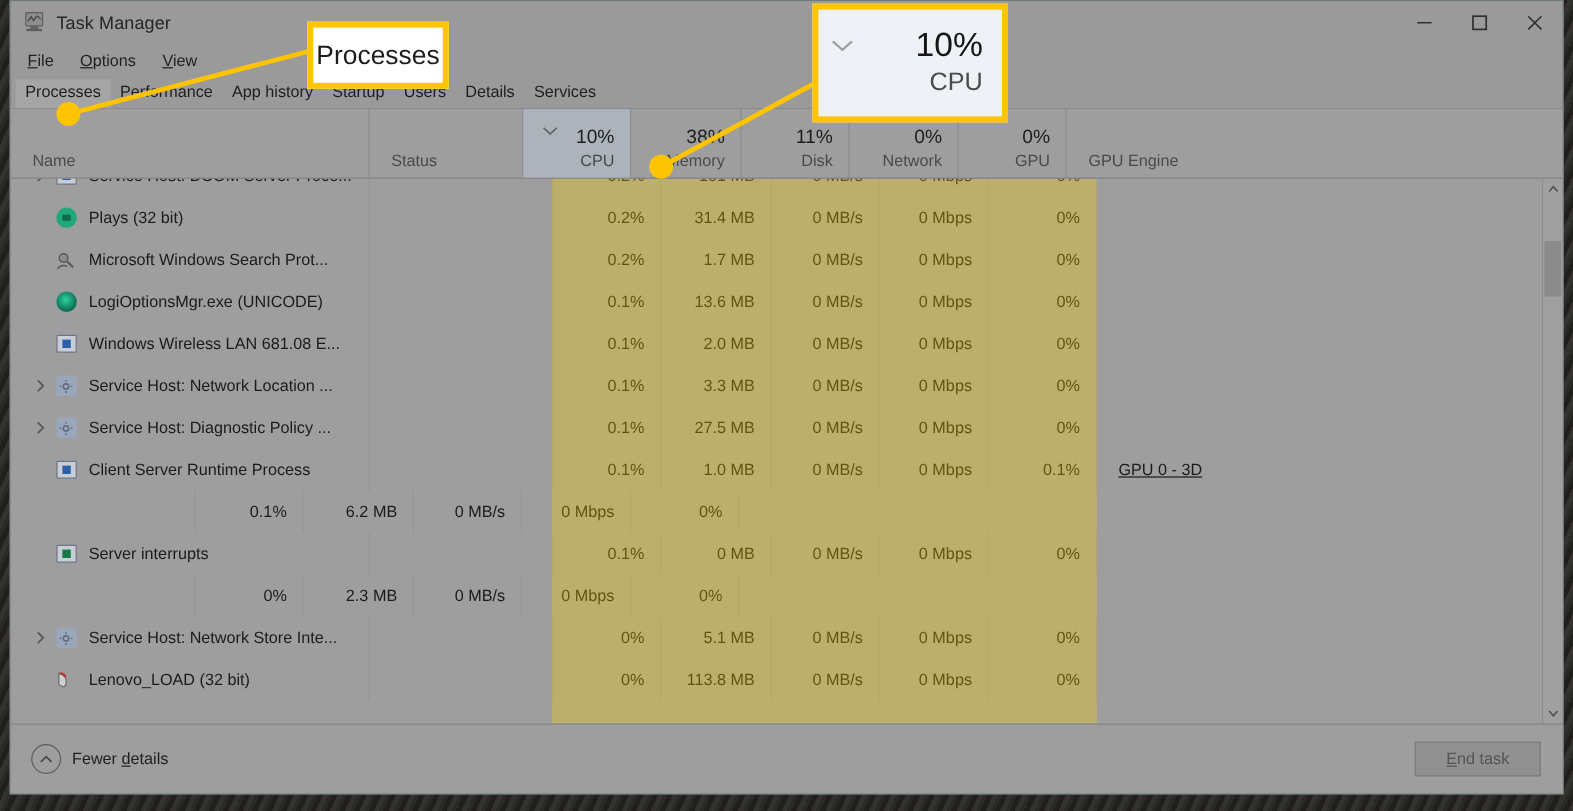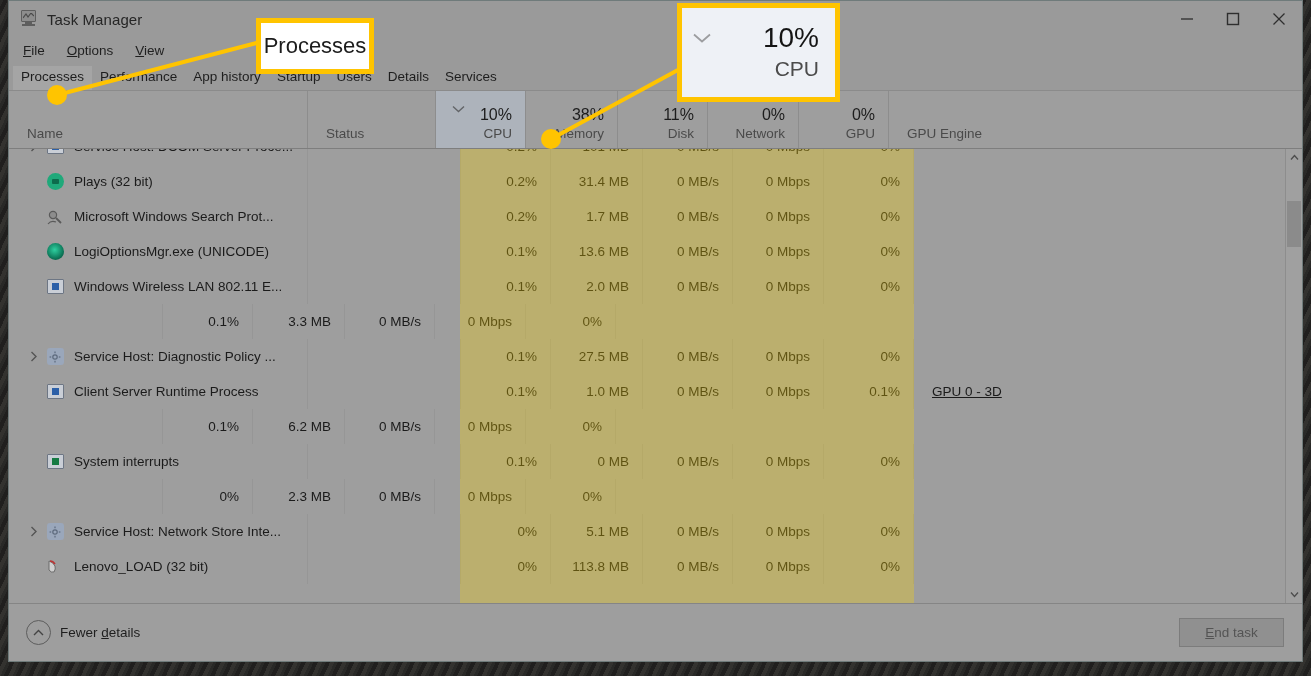--- a/index.html
+++ b/index.html
@@ -466,34 +466,25 @@
               <div class="cell txt" style="flex:1 1 auto"></div>
             </div>
             <div class="row">
               <div class="cell name" style="width:298px">
                 <span class="expander blank"></span>
                 <span class="picon">
                   <span class="ic-win">
                     <i></i>
                   </span>
                 </span>
-                <span class="pname">Windows Wireless LAN 802.11 E...</span>
+                <span class="pname">Windows Wireless LAN 681.08 E...</span>
               </div>
               <div class="cell txt" style="width:153px"></div>
               <div class="cell num" style="width:90px">0.1%</div>
               <div class="cell num" style="width:92px">2.0 MB</div>
-              <div class="cell num" style="width:90px">0 MB/s</div>
-              <div class="cell num" style="width:91px">0 Mbps</div>
-              <div class="cell num" style="width:90px">0%</div>
-              <div class="cell txt" style="flex:1 1 auto"></div>
-            </div>
-            <div class="row">
-              <div class="cell txt" style="width:153px"></div>
-              <div class="cell num" style="width:90px">0.1%</div>
-              <div class="cell num" style="width:92px">3.3 MB</div>
               <div class="cell num" style="width:90px">0 MB/s</div>
               <div class="cell num" style="width:91px">0 Mbps</div>
               <div class="cell num" style="width:90px">0%</div>
               <div class="cell txt" style="flex:1 1 auto"></div>
             </div>
             <div class="row">
               <div class="cell name" style="width:298px">
                 <span class="expander">
                   <svg width="8" height="11" viewBox="0 0 8 11">
                     <polyline points="1.5,1 6,5.5 1.5,10" fill="none" stroke="currentColor" stroke-width="1.4"></polyline>
@@ -505,20 +496,50 @@
                       <circle cx="6" cy="6" r="2.2" fill="none" stroke="#5d6a7d" stroke-width="1.2"></circle>
                       <g stroke="#5d6a7d" stroke-width="1.2">
                         <line x1="6" y1="0.6" x2="6" y2="2.2"></line>
                         <line x1="6" y1="9.8" x2="6" y2="11.4"></line>
                         <line x1="0.6" y1="6" x2="2.2" y2="6"></line>
                         <line x1="9.8" y1="6" x2="11.4" y2="6"></line>
                       </g>
                     </svg>
                   </span>
                 </span>
+                <span class="pname">Service Host: Network Location ...</span>
+              </div>
+              <div class="cell txt" style="width:153px"></div>
+              <div class="cell num" style="width:90px">0.1%</div>
+              <div class="cell num" style="width:92px">3.3 MB</div>
+              <div class="cell num" style="width:90px">0 MB/s</div>
+              <div class="cell num" style="width:91px">0 Mbps</div>
+              <div class="cell num" style="width:90px">0%</div>
+              <div class="cell txt" style="flex:1 1 auto"></div>
+            </div>
+            <div class="row">
+              <div class="cell name" style="width:298px">
+                <span class="expander">
+                  <svg width="8" height="11" viewBox="0 0 8 11">
+                    <polyline points="1.5,1 6,5.5 1.5,10" fill="none" stroke="currentColor" stroke-width="1.4"></polyline>
+                  </svg>
+                </span>
+                <span class="picon">
+                  <span class="ic-gear">
+                    <svg width="12" height="12" viewBox="0 0 12 12">
+                      <circle cx="6" cy="6" r="2.2" fill="none" stroke="#5d6a7d" stroke-width="1.2"></circle>
+                      <g stroke="#5d6a7d" stroke-width="1.2">
+                        <line x1="6" y1="0.6" x2="6" y2="2.2"></line>
+                        <line x1="6" y1="9.8" x2="6" y2="11.4"></line>
+                        <line x1="0.6" y1="6" x2="2.2" y2="6"></line>
+                        <line x1="9.8" y1="6" x2="11.4" y2="6"></line>
+                      </g>
+                    </svg>
+                  </span>
+                </span>
                 <span class="pname">Service Host: Diagnostic Policy ...</span>
               </div>
               <div class="cell txt" style="width:153px"></div>
               <div class="cell num" style="width:90px">0.1%</div>
               <div class="cell num" style="width:92px">27.5 MB</div>
               <div class="cell num" style="width:90px">0 MB/s</div>
               <div class="cell num" style="width:91px">0 Mbps</div>
               <div class="cell num" style="width:90px">0%</div>
               <div class="cell txt" style="flex:1 1 auto"></div>
             </div>
@@ -550,21 +571,21 @@
               <div class="cell txt" style="flex:1 1 auto"></div>
             </div>
             <div class="row">
               <div class="cell name" style="width:298px">
                 <span class="expander blank"></span>
                 <span class="picon">
                   <span class="ic-win green">
                     <i></i>
                   </span>
                 </span>
-                <span class="pname">System interrupts</span>
+                <span class="pname">Server interrupts</span>
               </div>
               <div class="cell txt" style="width:153px"></div>
               <div class="cell num" style="width:90px">0.1%</div>
               <div class="cell num" style="width:92px">0 MB</div>
               <div class="cell num" style="width:90px">0 MB/s</div>
               <div class="cell num" style="width:91px">0 Mbps</div>
               <div class="cell num" style="width:90px">0%</div>
               <div class="cell txt" style="flex:1 1 auto"></div>
             </div>
             <div class="row">

